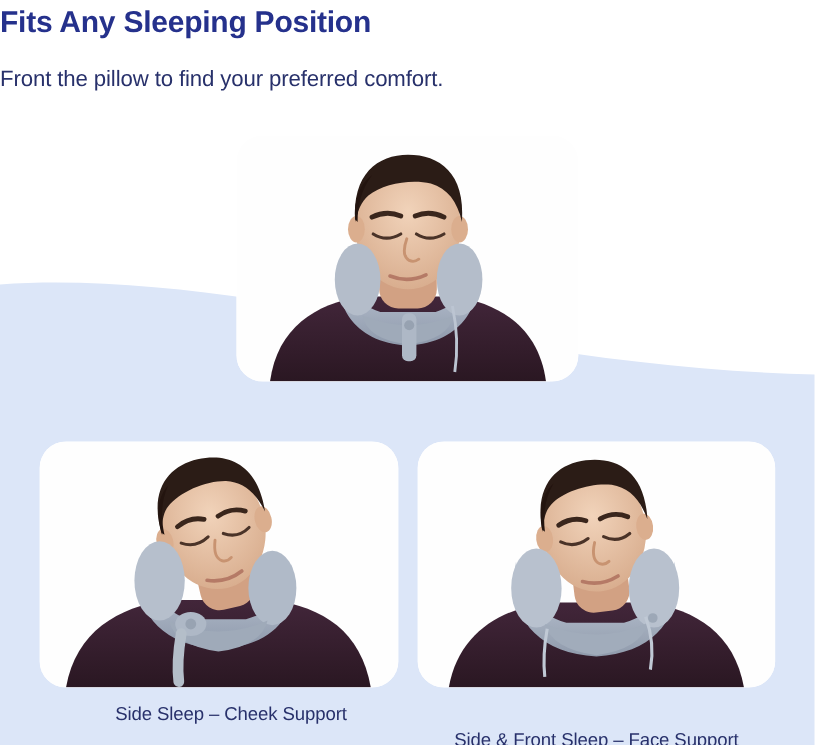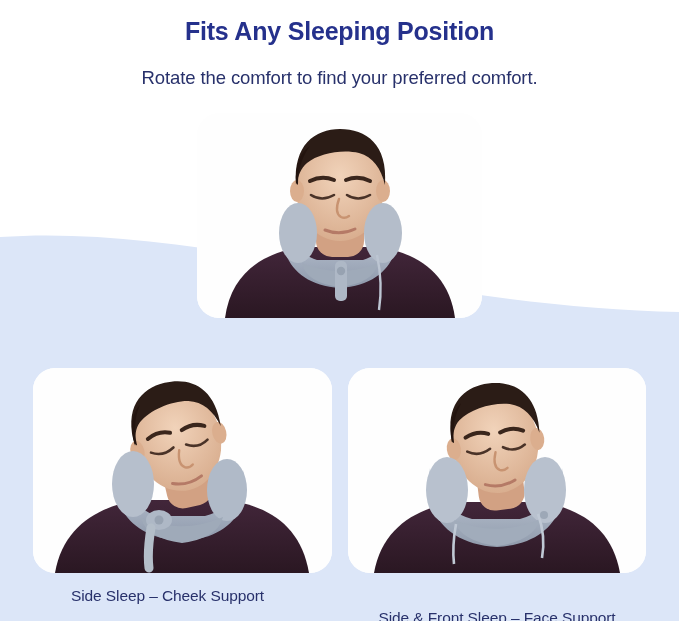--- a/index.html
+++ b/index.html
@@ -22,23 +22,22 @@
     position: absolute;
     left: 0; top: 0;
     width: 679px; height: 621px;
     z-index: 0;
     pointer-events: none;
   }
 
   
   #header {
     position: absolute;
-    left: 0; top: 12px; width: 679px;
+    left: 0; top: 0; width: 679px;
     z-index: 3;
-    text-align: center;
   }
   #title {
     font-size: 25px;
     font-weight: bold;
     letter-spacing: -0.2px;
     color: #25318C;
     line-height: 34px;
     padding-top: 2px;
   }
   #subtitle {
@@ -69,35 +68,35 @@
     position: absolute;
     z-index: 3;
     text-align: center;
     font-size: 15.5px;
     font-weight: 500;
     color: #28316B;
     line-height: 22px;
     letter-spacing: -0.1px;
   }
   #caption-top   { left: 197px; top: 328px; width: 285px; }
-  #caption-left  { left: 18px;  top: 585px; width: 299px; }
+  #caption-left  { left: 43px;  top: 585px; width: 299px; }
   #caption-right { left: 348px; top: 585px; width: 298px; margin-top: 22px; }
 </style>
 </head>
 <body>
 
 <div id="page">
 
   <svg id="bg-shape" viewBox="0 0 679 621" preserveAspectRatio="none" aria-hidden="true">
     <path d="M0,237 C110,229 240,252 360,275 C470,296 580,310 679,312 L679,621 L0,621 Z" fill="#DCE6F8"></path>
   </svg>
 
   <div id="header">
     <div id="title">Fits Any Sleeping Position</div>
-    <div id="subtitle">Rotate the comfort to find your preferred comfort.</div>
+    <div id="subtitle">Front the pillow to find your preferred comfort.</div>
   </div>
 
   <div class="card" id="card-top">
     <svg class="photo" viewBox="0 0 285 205" preserveAspectRatio="xMidYMid slice" aria-hidden="true">
       <defs>
         <radialGradient id="tfc" cx="50%" cy="38%" r="62%">
           <stop offset="0%" stop-color="#F1D3BA"></stop>
           <stop offset="100%" stop-color="#D9AE8F"></stop>
         </radialGradient>
         <linearGradient id="tpill" x1="0" y1="0" x2="0" y2="1">

